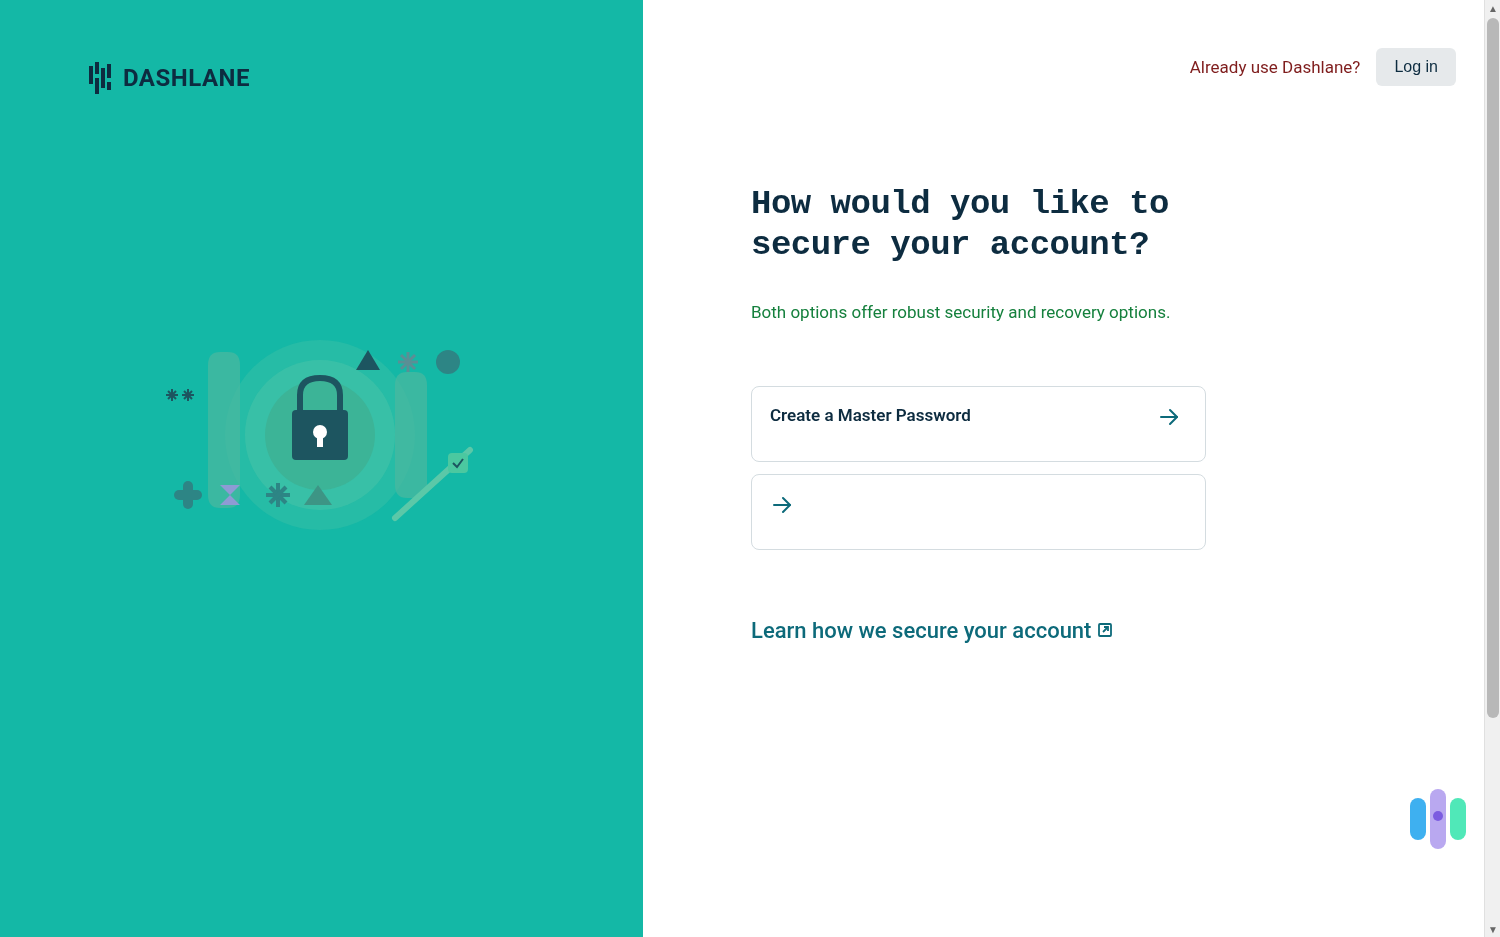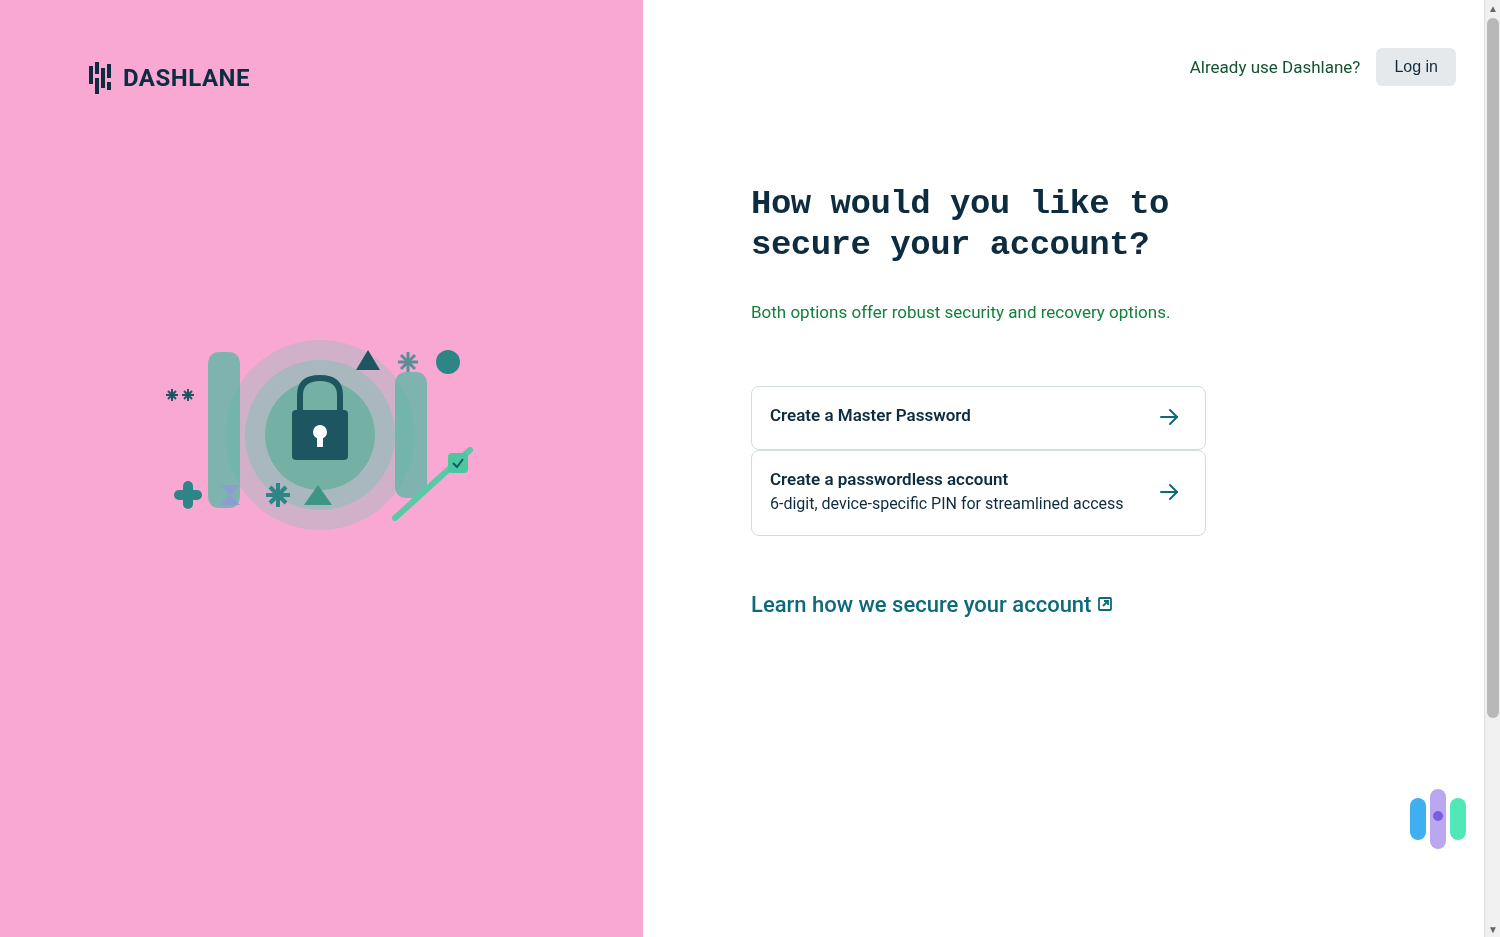--- a/index.html
+++ b/index.html
@@ -13,21 +13,21 @@
       width: 1500px;
       height: 937px;
       display: flex;
       overflow: hidden;
       position: relative;
     }
     
     .left-panel {
       width: 643px;
       height: 100%;
-      background-color: #f9a8d4;
+      background-color: #14b8a6;
       position: relative;
     }
     
     .logo-container {
       position: absolute;
       top: 62px;
       left: 89px;
       display: flex;
       align-items: center;
       gap: 8px;
@@ -59,21 +59,21 @@
     .header-right {
       position: absolute;
       top: 48px;
       right: 44px;
       display: flex;
       align-items: center;
       gap: 16px;
     }
     
     .already-text {
-      color: #14532d;
+      color: #7f1d1d;
       font-size: 17px;
     }
     
     .login-button {
       background-color: #e6e9eb;
       border: none;
       border-radius: 6px;
       padding: 10px 18px;
       font-size: 16px;
       color: #0d2c40;
@@ -103,25 +103,26 @@
       color: #15803d;
     }
     
     .options {
       margin-top: 64px;
     }
     
     .option-card {
       border: 1px solid #d4dce0;
       border-radius: 8px;
-      padding: 18px 24px 20px 18px;
+      padding: 18px 24px 32px 18px;
       display: flex;
       justify-content: space-between;
       align-items: center;
       cursor: pointer;
+      margin-bottom: 12px;
     }
     
     .option-text {
       flex: 1;
       padding-right: 16px;
     }
     
     .option-title {
       font-size: 17px;
       font-weight: 600;
@@ -304,24 +305,20 @@
         <div class="option-text">
           <div class="option-title">Create a Master Password</div>
         </div>
         <svg class="arrow-icon" width="24" height="24" viewBox="0 0 24 24" fill="none" stroke="currentColor" stroke-width="2" stroke-linecap="round" stroke-linejoin="round">
           <line x1="4" y1="12" x2="20" y2="12"></line>
           <polyline points="13 5 20 12 13 19"></polyline>
         </svg>
       </div>
 
       <div class="option-card">
-        <div class="option-text">
-          <div class="option-title">Create a passwordless account</div>
-          <div class="option-description">6-digit, device-specific PIN for streamlined access</div>
-        </div>
         <svg class="arrow-icon" width="24" height="24" viewBox="0 0 24 24" fill="none" stroke="currentColor" stroke-width="2" stroke-linecap="round" stroke-linejoin="round">
           <line x1="4" y1="12" x2="20" y2="12"></line>
           <polyline points="13 5 20 12 13 19"></polyline>
         </svg>
       </div>
     </div>
     
     <a class="learn-link">
       <span>Learn how we secure your account</span>
       <svg width="16" height="16" viewBox="0 0 16 16" fill="none" stroke="currentColor" stroke-width="1.8">

